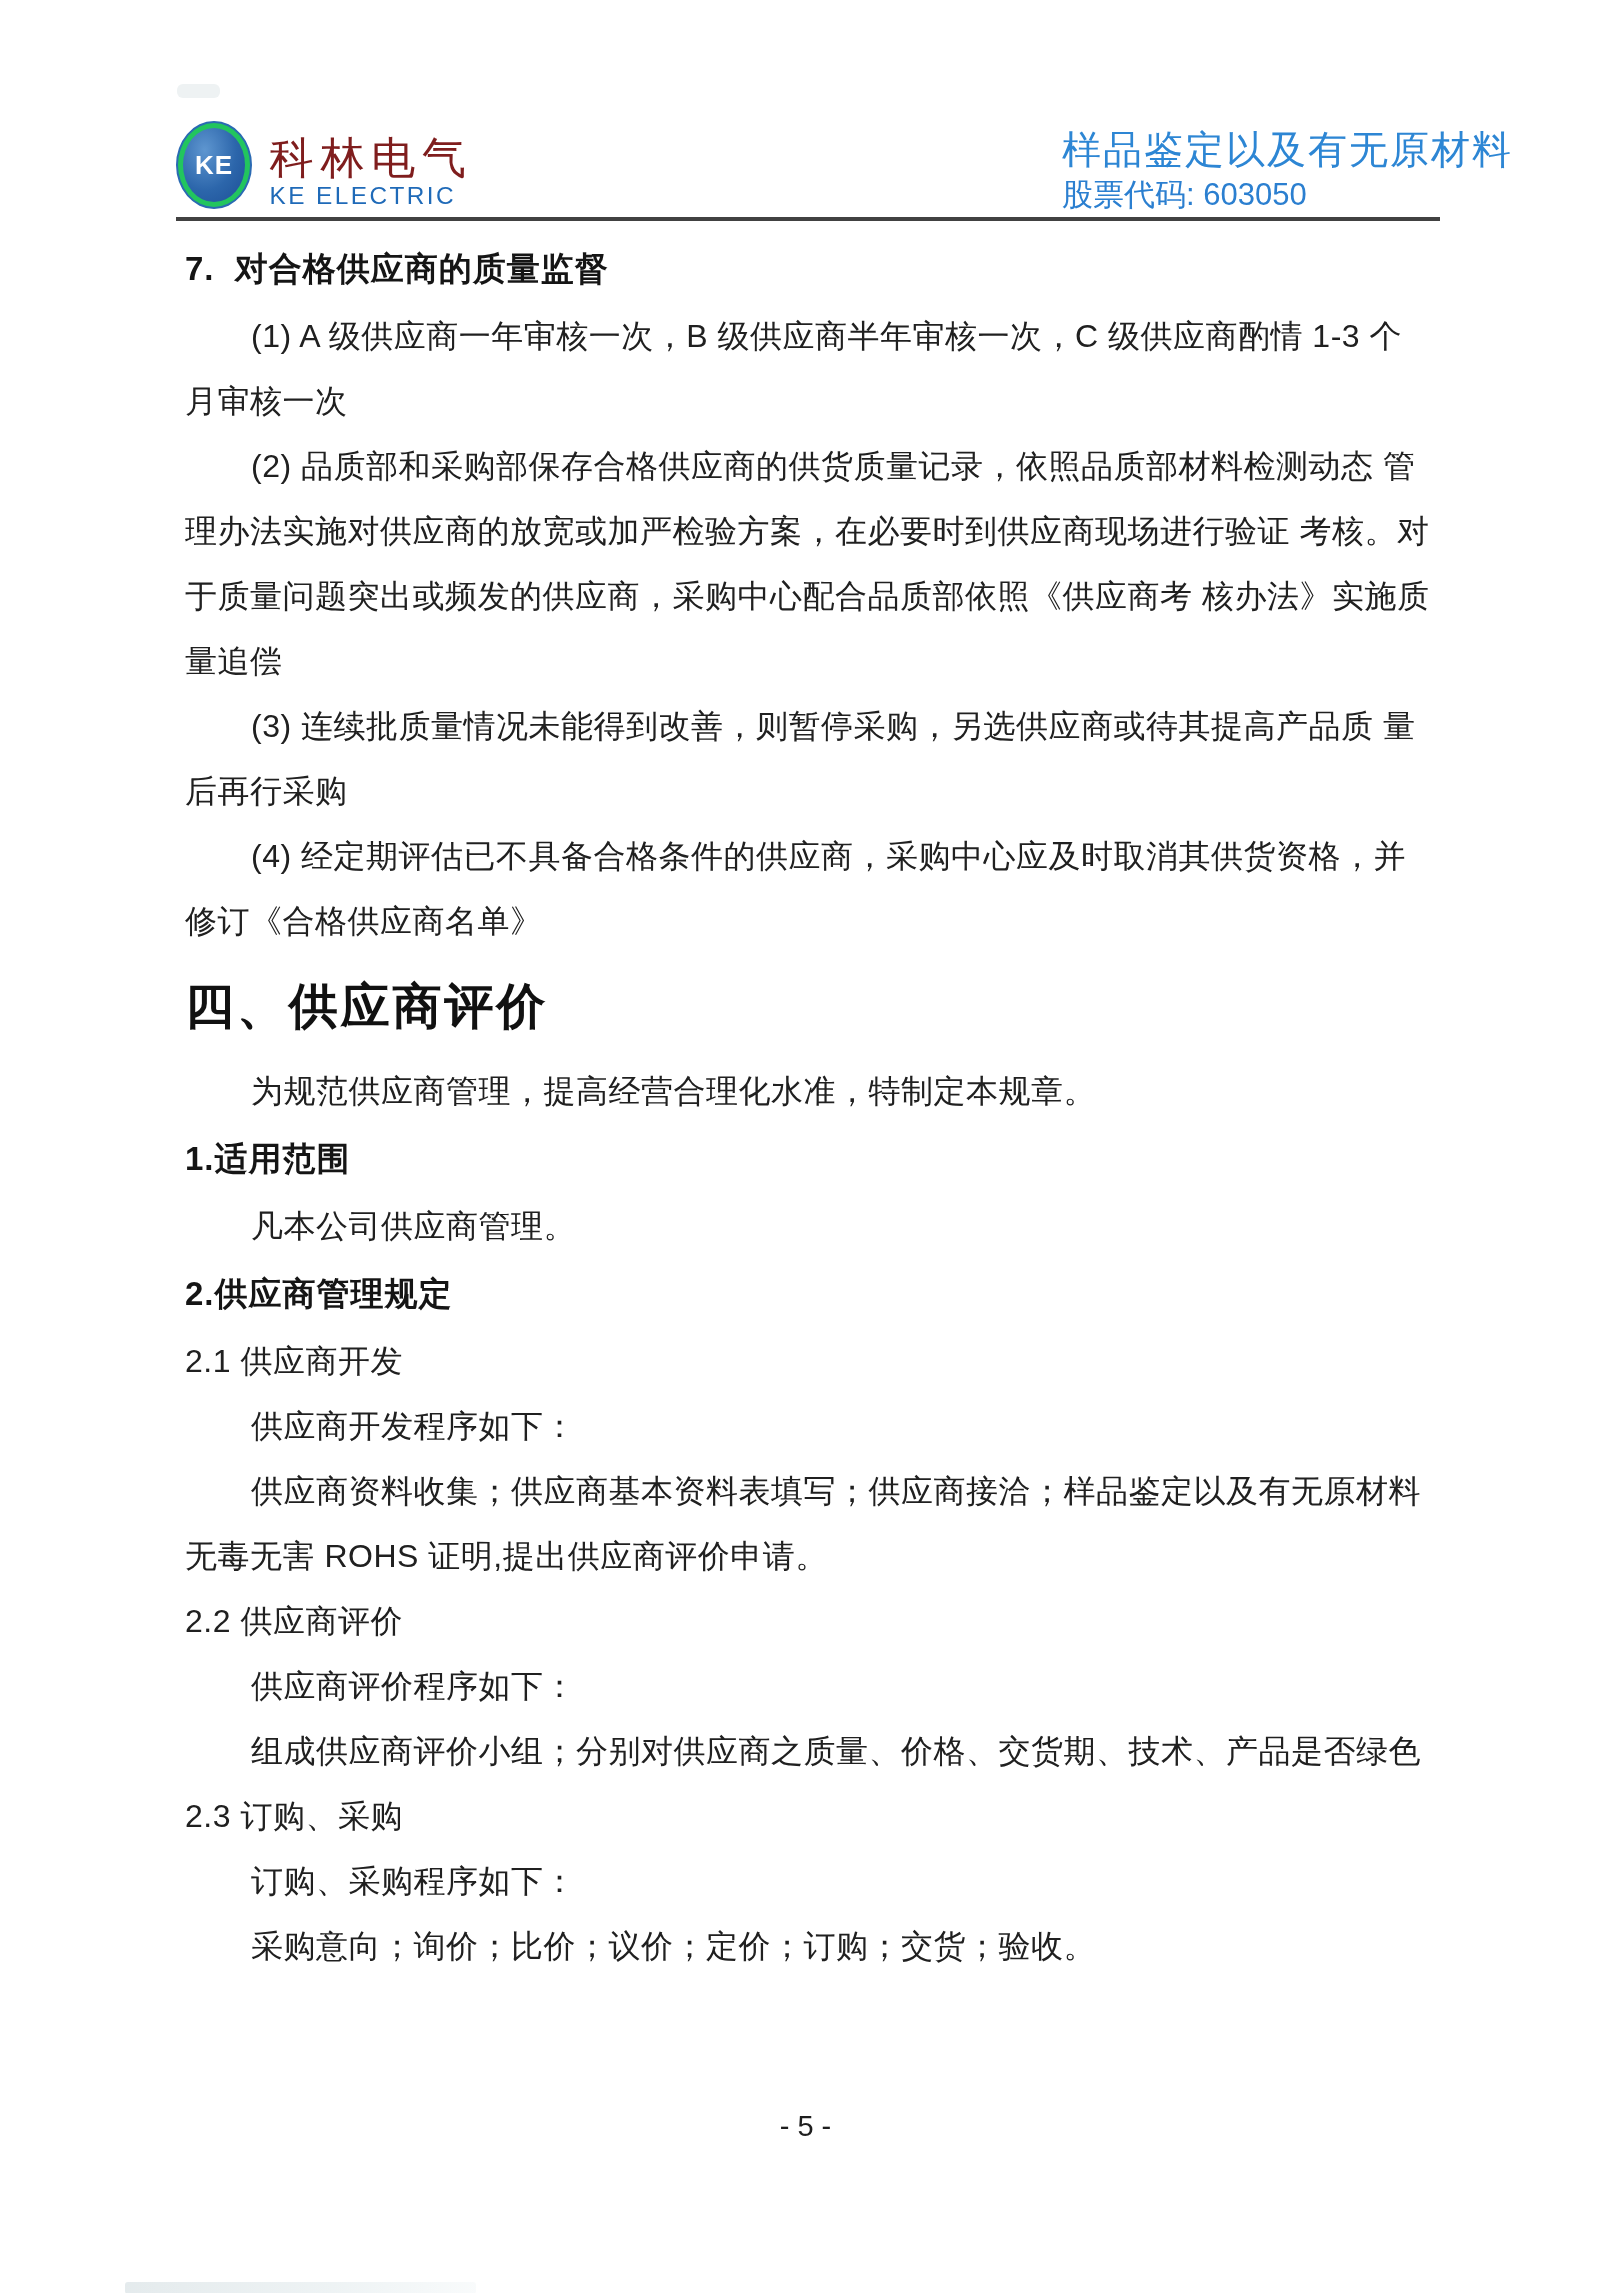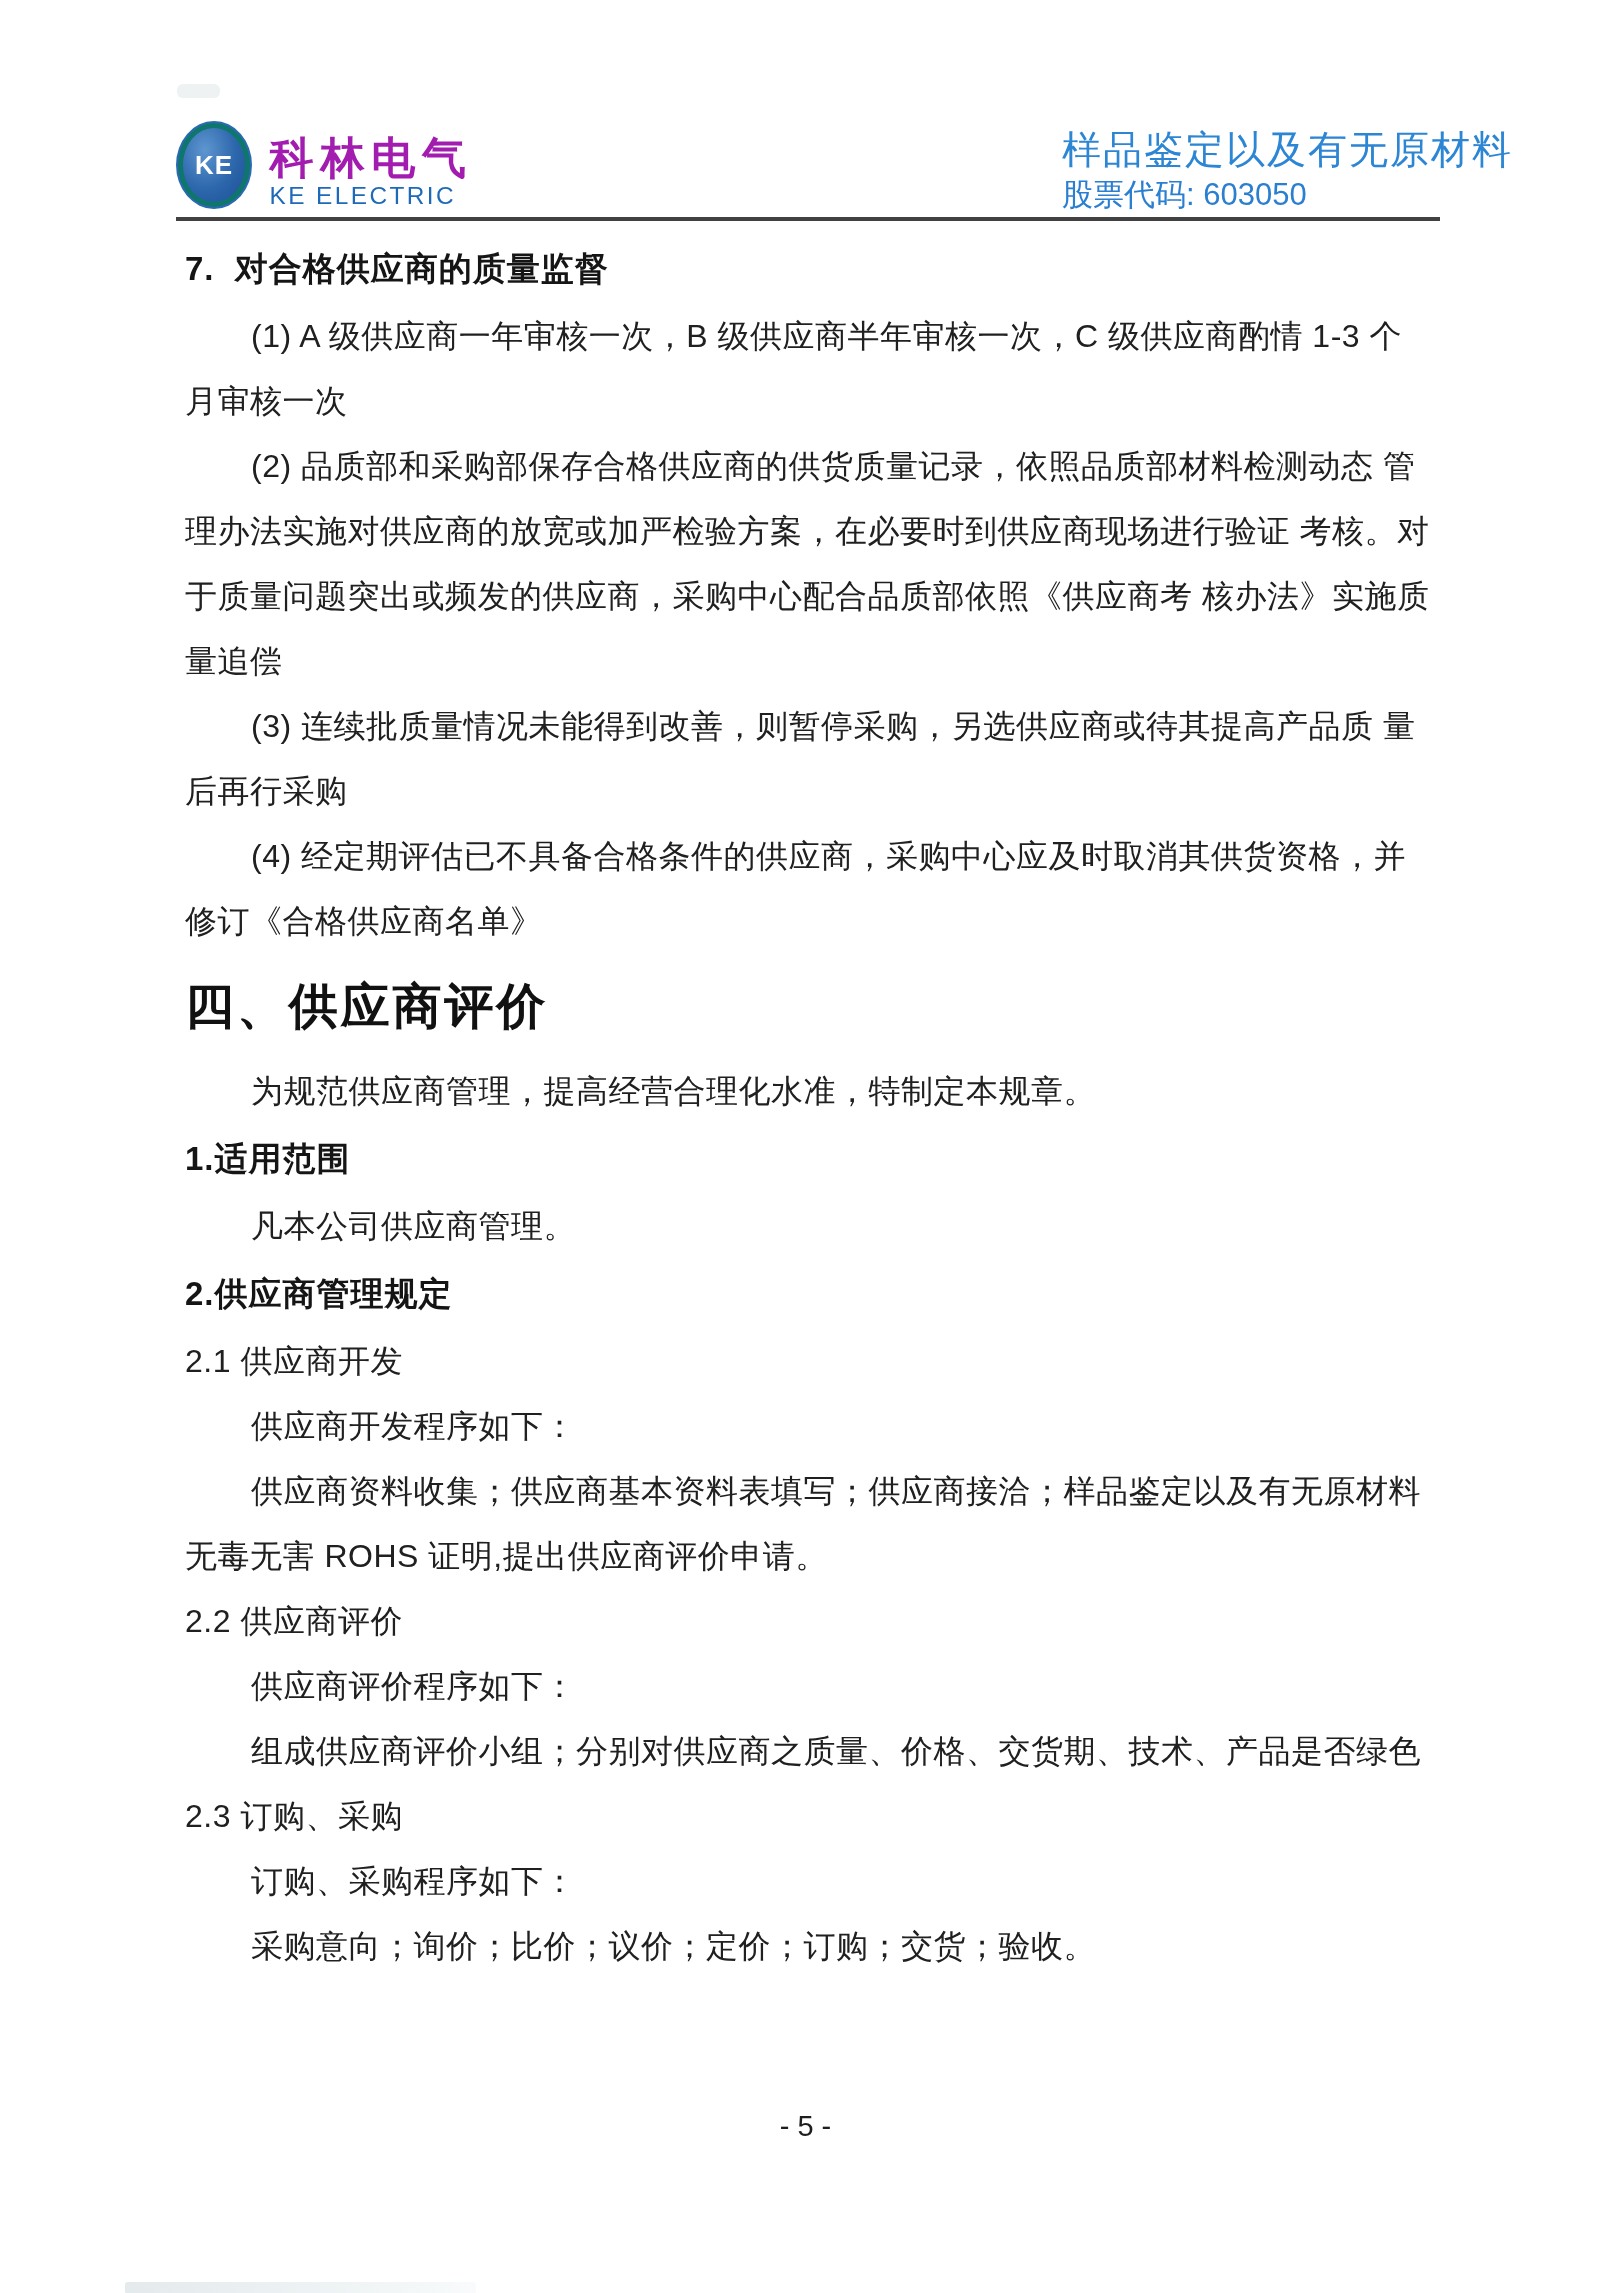--- a/index.html
+++ b/index.html
@@ -11,33 +11,33 @@
     font-family:"Liberation Sans","DejaVu Sans",sans-serif;
     color:#202020;
     overflow:hidden;
   }
 
   
   .header { position:absolute; top:121px; left:176px; right:172px; height:94px; }
   .logo { position:absolute; left:0; top:0; display:flex; align-items:flex-start; }
   .logo-badge {
     width:76px; height:88px; border-radius:50%;
-    border:2.9px solid #2a6ab3; background:#0f766e;
+    border:2.9px solid #2a6ab3; background:#22c55e;
     display:flex; align-items:center; justify-content:center;
     box-sizing:border-box;
   }
   .logo-badge-core {
     width:62px; height:74px; border-radius:50%;
     background:radial-gradient(ellipse at 35% 30%, #5e96d0 0%, #2c66ab 55%, #1c4f96 100%);
     color:#ffffff; font-weight:700; font-size:26px; letter-spacing:1px;
     display:flex; align-items:center; justify-content:center;
   }
   .logo-text { margin-left:17.6px; padding-top:13.7px; }
   .company-zh {
-    font-size:44px; font-weight:700; color:#a21caf;
+    font-size:44px; font-weight:400; color:#7f1d1d;
     letter-spacing:6.8px; line-height:45px; white-space:pre;
   }
   .company-en {
     font-size:24.4px; color:#1f6ab8; letter-spacing:2.4px; line-height:27px;
     margin-top:2px; white-space:pre;
   }
   .header-right { position:absolute; left:886px; top:5.9px; }
   .tagline { font-size:39px; color:#2d86d4; line-height:45px; letter-spacing:2px; white-space:pre; }
   .stock { font-size:31px; color:#2b7fd0; line-height:33px; margin-top:5.9px; white-space:pre; }
 

